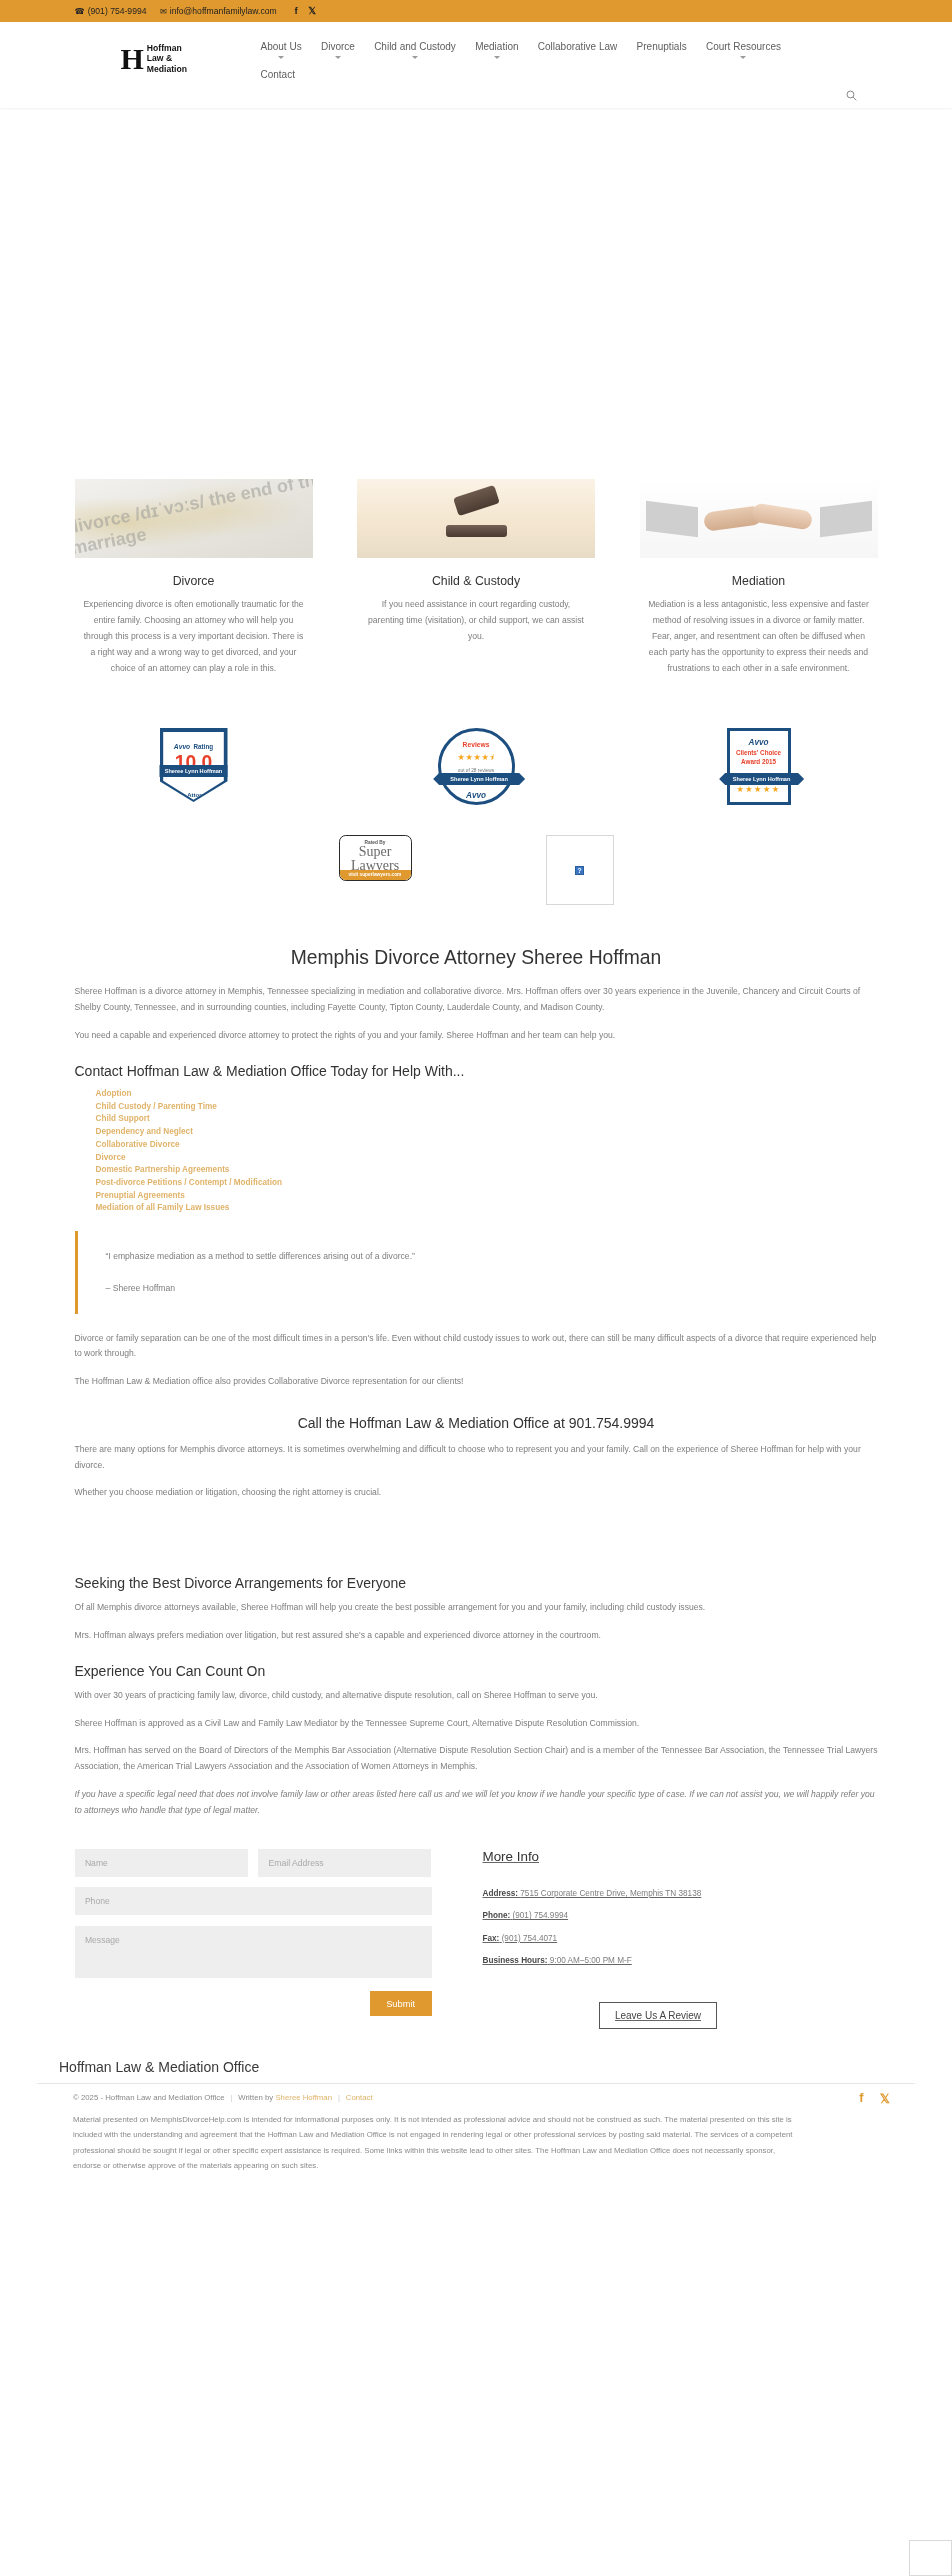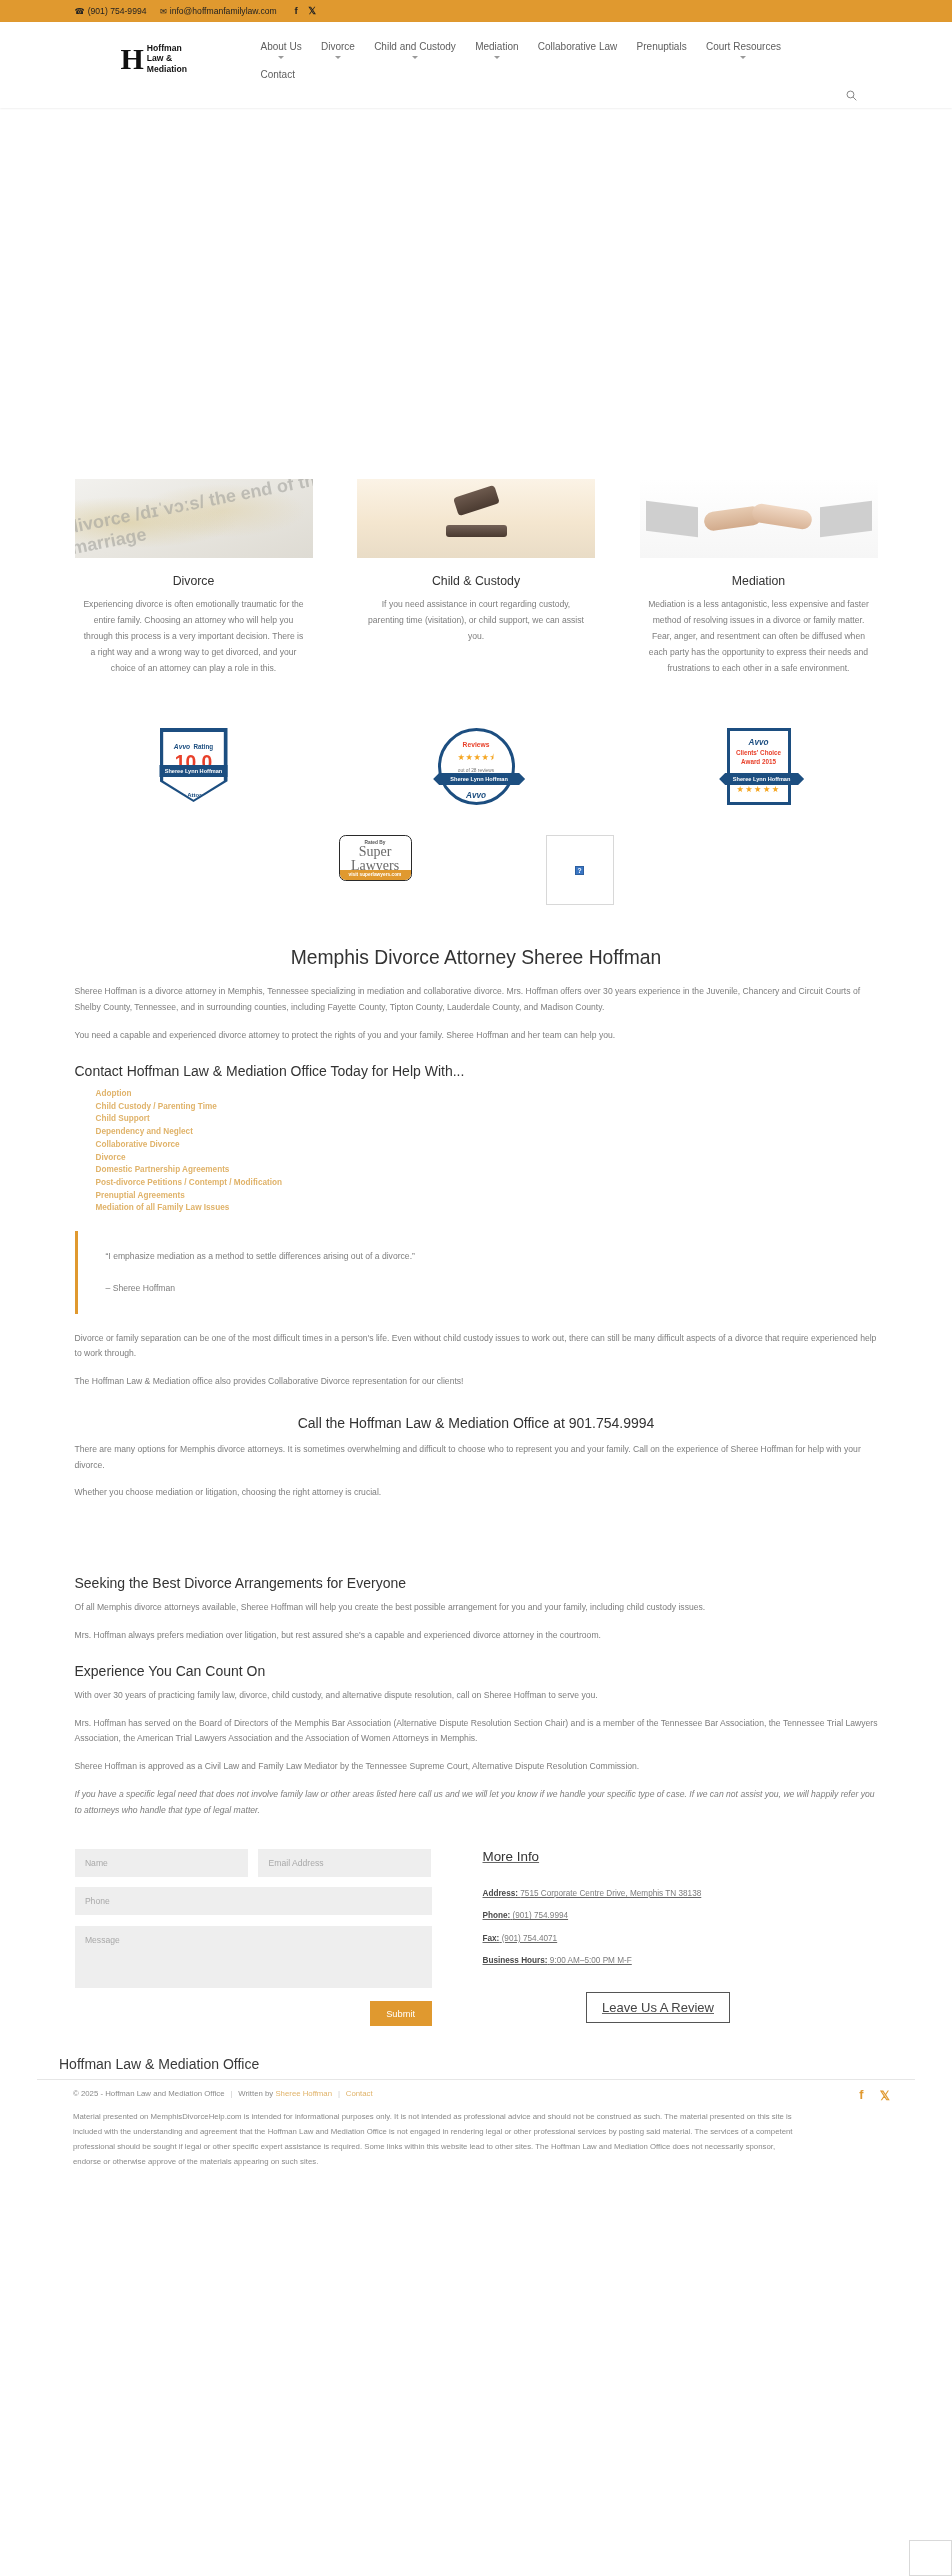--- a/index.html
+++ b/index.html
@@ -273,37 +273,37 @@
   .form-col { width:357px; }
   .row2 { display:flex; gap:10.4px; }
   .fi {
     background:#eeeeee; border:none; outline:none;
     font-family:"Liberation Sans", sans-serif;
     font-size:8.6px; color:#9b9b9b;
     padding:9px 10.4px; width:100%;
   }
   .fi::placeholder { color:#a9a9a9; }
   .mb { margin-bottom:10.4px; }
-  textarea.fi { height:62px; resize:none; }
+  textarea.fi { height:52px; resize:none; }
   .submit-wrap { display:flex; justify-content:flex-end; margin-top:10.4px; }
   .submit-btn {
     background:#E0992F; color:#fff; border:none;
     font-family:"Liberation Sans", sans-serif;
     font-size:9.3px; padding:7.4px 16.4px; cursor:pointer;
   }
   .info-col { width:357px; padding-left:6px;text-decoration:underline; }
   .info-col h3 {
     font-size:13.4px; font-weight:normal; color:#333; margin:0 0 25px;
   }
   .info-line { font-size:8.2px; color:#7d7d7d; margin-bottom:13.4px; }
   .info-line b { color:#4a4a4a; }
   .review-btn {
-    display:inline-block; margin-top:13px;
+    display:inline-block; margin-top:23px;
     border:0.7px solid #555; color:#444; background:#fff;
-    font-size:13px; padding:7.4px 15px; text-decoration:none; cursor:pointer;
+    font-size:10px; padding:7.4px 15px; text-decoration:none; cursor:pointer;
   }
   .review-wrap { display:flex; justify-content:center; }
 
   
   .footer { margin-top:30px; }
   .footer-title {
     width:878px; margin:0 auto; padding:0 0 7.4px 22px;
     font-size:14px; color:#3a3a3a; font-weight:normal;
   }
   .footer-sep { width:878px; margin:0 auto; border-top:0.7px solid #e6e6e6; }
@@ -504,22 +504,22 @@
     <p class="body">Whether you choose mediation or litigation, choosing the right attorney is crucial.</p>
 
     <div class="spacer-lg"></div>
 
     <h2 class="sub">Seeking the Best Divorce Arrangements for Everyone</h2>
     <p class="body">Of all Memphis divorce attorneys available, Sheree Hoffman will help you create the best possible arrangement for you and your family, including child custody issues.</p>
     <p class="body">Mrs. Hoffman always prefers mediation over litigation, but rest assured she's a capable and experienced divorce attorney in the courtroom.</p>
 
     <h2 class="sub">Experience You Can Count On</h2>
     <p class="body">With over 30 years of practicing family law, divorce, child custody, and alternative dispute resolution, call on Sheree Hoffman to serve you.</p>
+    <p class="body">Sheree Hoffman is approved as a Civil Law and Family Law Mediator by the Tennessee Supreme Court, Alternative Dispute Resolution Commission.</p>
     <p class="body">Mrs. Hoffman has served on the Board of Directors of the Memphis Bar Association (Alternative Dispute Resolution Section Chair) and is a member of the Tennessee Bar Association, the Tennessee Trial Lawyers Association, the American Trial Lawyers Association and the Association of Women Attorneys in Memphis.</p>
-    <p class="body">Sheree Hoffman is approved as a Civil Law and Family Law Mediator by the Tennessee Supreme Court, Alternative Dispute Resolution Commission.</p>
     <p class="body" style="font-style:italic;">If you have a specific legal need that does not involve family law or other areas listed here call us and we will let you know if we handle your specific type of case. If we can not assist you, we will happily refer you to attorneys who handle that type of legal matter.</p>
   </div>
 
   <div class="formsec">
     <div class="form-col">
       <div class="row2 mb">
         <input class="fi" type="text" placeholder="Name" style="">
         <input class="fi" type="text" placeholder="Email Address" style="">
       </div>
       <input class="fi mb" type="text" placeholder="Phone" style="">

